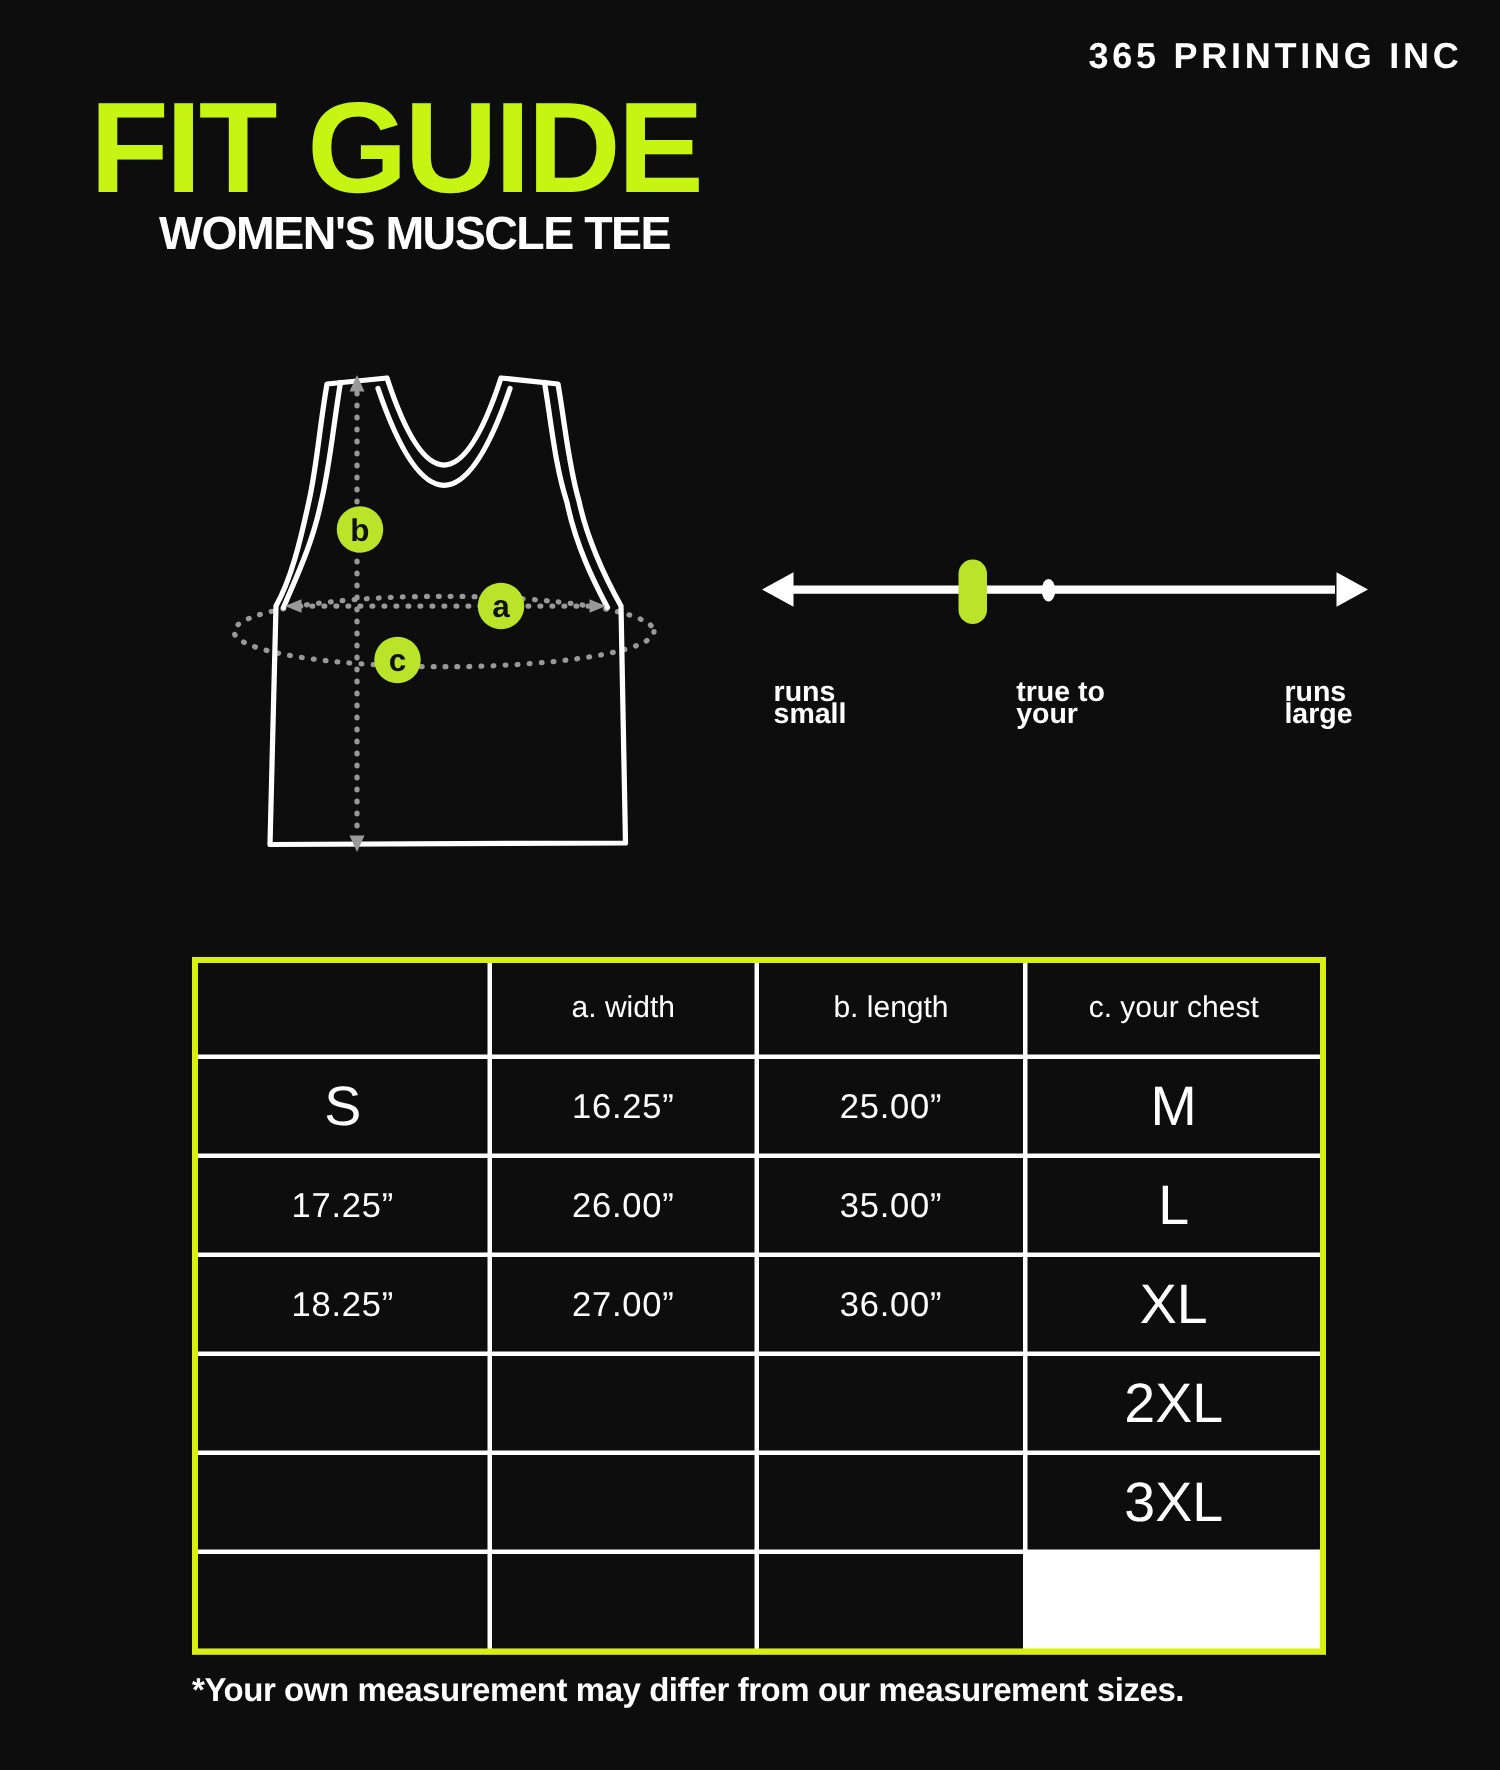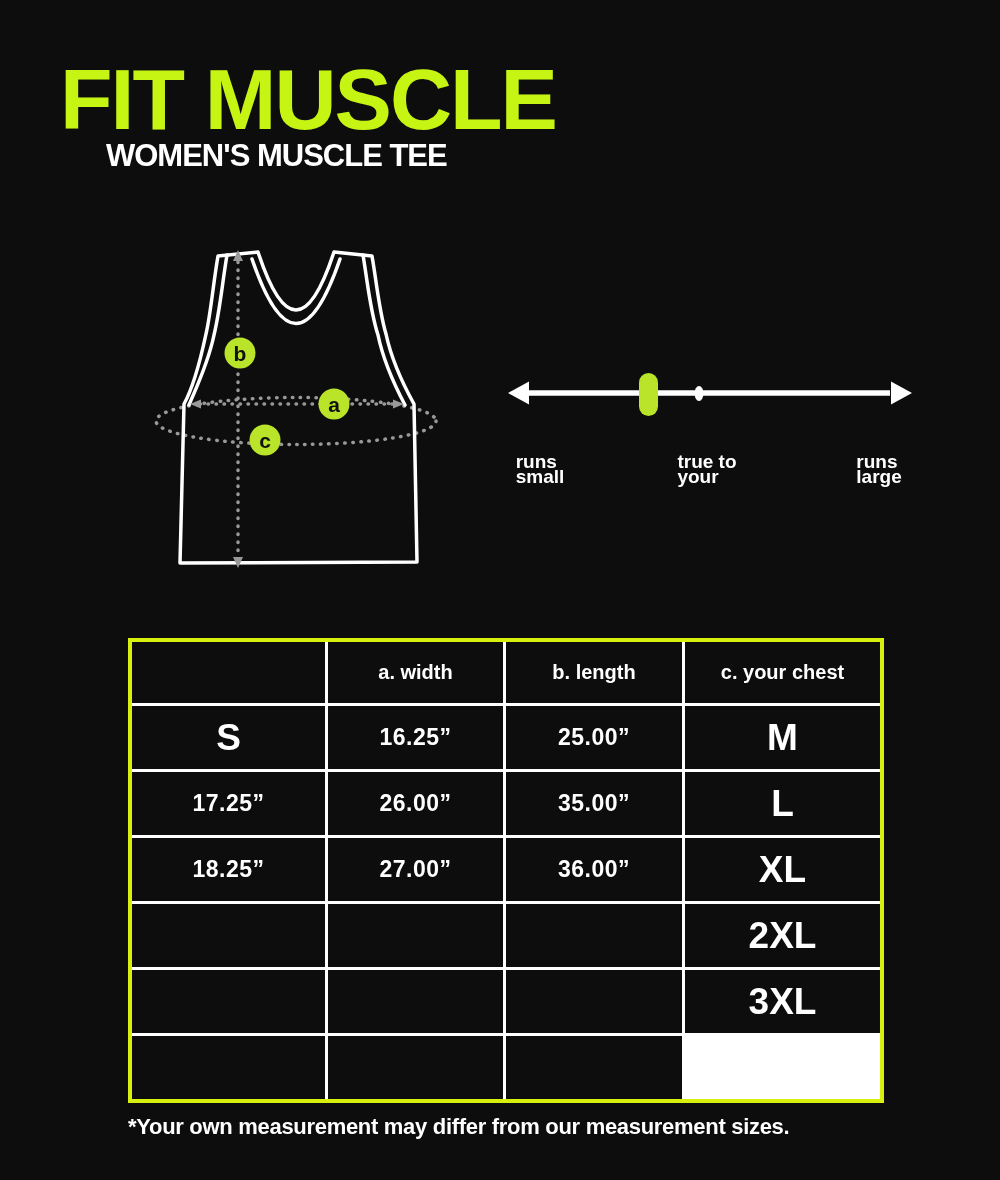--- a/index.html
+++ b/index.html
@@ -47,21 +47,21 @@
     position:absolute;left:128px;top:638px;
     display:grid;
     grid-template-columns:193px 175px 176px 195px;
     grid-template-rows:61px repeat(6,63px);
     gap:3px;
     background:#ffffff;
     border:4px solid var(--border-green);
   }
   .cell{
     background:var(--bg);display:flex;align-items:center;justify-content:center;
-    color:var(--ink);font-weight:bold;
+    color:var(--ink);font-weight:normal;
   }
   .cell.head{font-size:20px;}
   .cell.size{font-size:37px;}
   .cell.val{font-size:23px;letter-spacing:0.5px;}
   .footnote{
     position:absolute;left:128px;top:1114px;width:756px;
     font-size:22px;font-weight:bold;letter-spacing:-0.3px;
     color:var(--ink);white-space:nowrap;
   }
   .tee-stroke{fill:none;stroke:#ffffff;stroke-width:3.5;stroke-linecap:round;stroke-linejoin:round;}
@@ -72,22 +72,23 @@
   .scale-line{stroke:#ffffff;stroke-width:5.5;}
   .scale-head{fill:#ffffff;}
   .scale-pill{fill:var(--marker-green);}
   .scale-dot{fill:#ffffff;}
 </style>
 </head>
 <body>
 
 <div class="page">
 
+  <div class="brand">365 PRINTING INC</div>
 
-  <div class="title">FIT MUSCLE</div>
+  <div class="title">FIT GUIDE</div>
   <div class="subtitle">WOMEN'S MUSCLE TEE</div>
 
   <svg class="tee-svg" width="320" height="345" viewBox="0 0 320 345">
 
     <ellipse class="dots" cx="156" cy="181" rx="140" ry="23.5"></ellipse>
 
     <path class="tee-stroke" d="M 66,94 C 71,72 73,45 78,16 L 118,12 Q 156,128 194,12 L 232,16
              C 237,45 239,70 246,94 C 252,122 264,146 274,164
              L 277,322 L 40,323 L 44,164 C 54,146 60,122 66,94 Z"></path>
 

